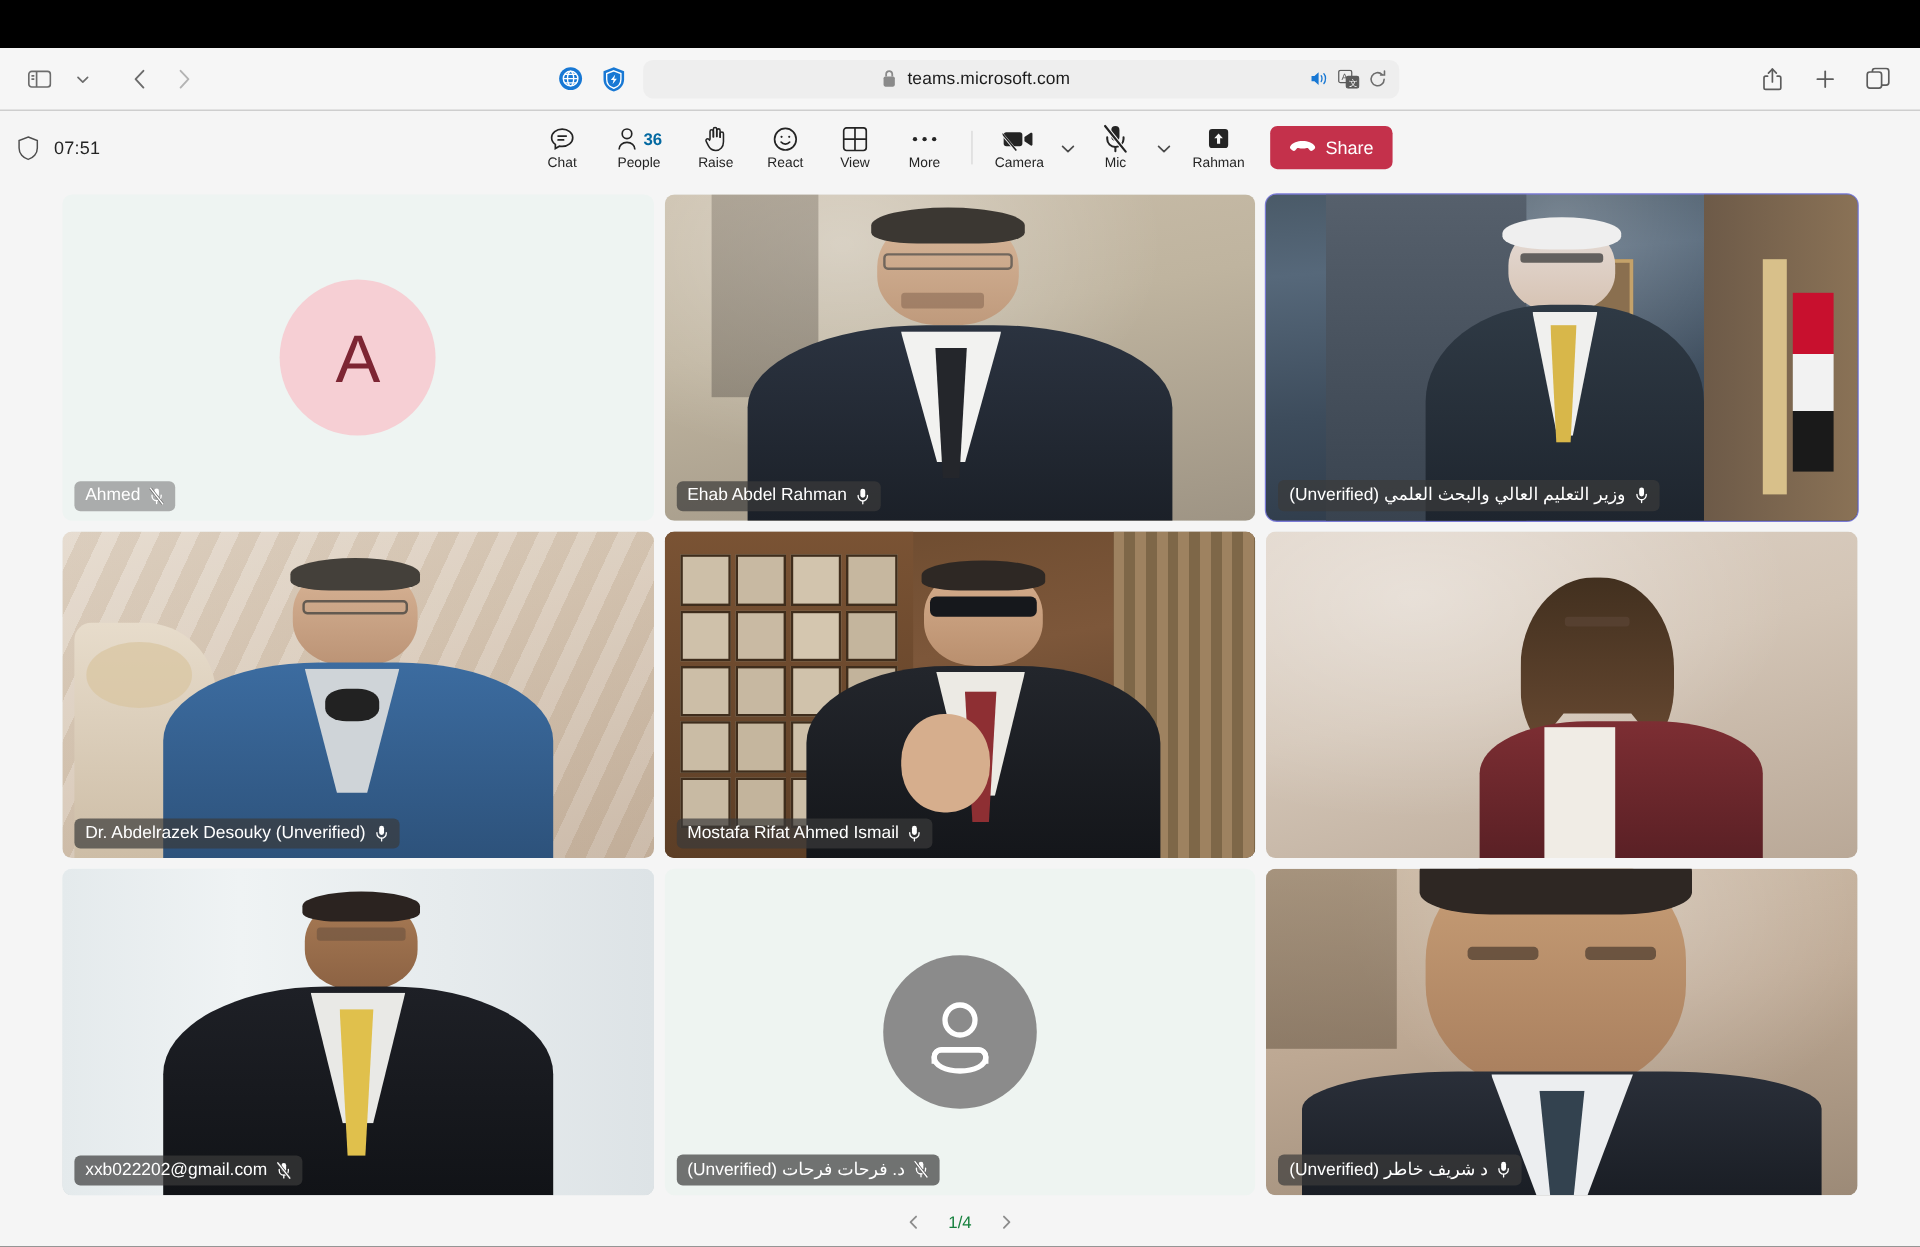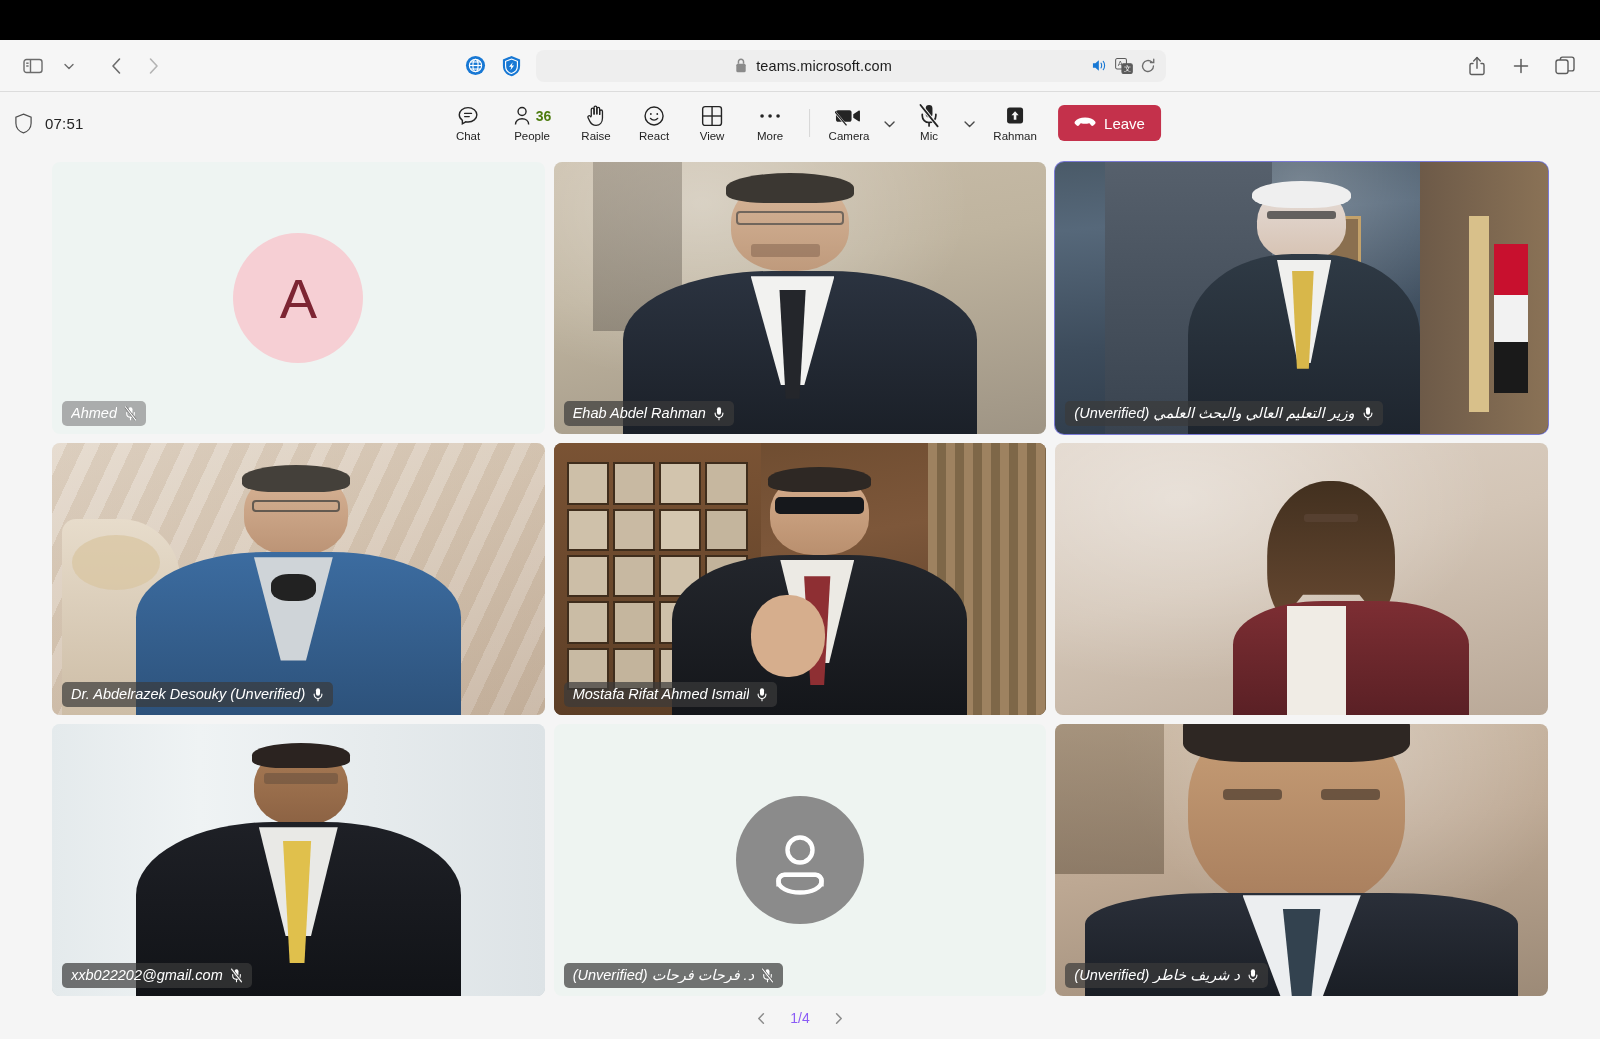--- a/index.html
+++ b/index.html
@@ -70,21 +70,21 @@
   }
   .tb-actions { display: flex; align-items: center; }
   .tb-item {
     width: 58px; height: 50px; display: flex; flex-direction: column;
     align-items: center; justify-content: center; gap: 3px; cursor: pointer;
     border-radius: 6px; position: relative;
   }
   .tb-ico { height: 24px; display: flex; align-items: center; justify-content: center; color: #242424; }
   .tb-lbl { font-size: 11.5px; color: #242424; line-height: 1; }
   .people-ico-wrap { display: flex; align-items: center; gap: 3px; }
-  .people-count { font-size: 14px; font-weight: bold; color: #4d7c0f; }
+  .people-count { font-size: 14px; font-weight: bold; color: #0369a1; }
 
   .tb-sep { width: 1px; height: 28px; background: #d6d6d6; margin: 0 10px; }
 
   .tb-chev {
     width: 22px; height: 44px; display: flex; align-items: center; justify-content: center;
     color: #4a4a4a; cursor: pointer; border-radius: 5px;
   }
 
   .leave-btn {
     margin-left: 14px; height: 36px; padding: 0 16px; background: #c4314b;
@@ -118,21 +118,21 @@
     background: rgba(58,58,58,0.70);
     color: #ffffff;
     padding: 4px 9px 5px 9px;
     border-radius: 5px;
     font-size: 14.5px;
     display: flex; align-items: center; gap: 7px;
     max-width: 92%;
     white-space: nowrap;
   }
   .namebar.light { background: rgba(120,120,120,0.58); }
-  .name-txt { overflow: hidden; text-overflow: ellipsis; font-style: italic; }
+  .name-txt { overflow: hidden; text-overflow: ellipsis; }
   .mic-ico { display: flex; flex-shrink: 0; }
 
   
   .avatar-wrap { position: absolute; inset: 0; display: flex; align-items: center; justify-content: center; }
   .avatar-letter {
     width: 130px; height: 130px; border-radius: 50%;
     background: #f6cfd4; color: #7d2533;
     display: flex; align-items: center; justify-content: center;
     font-size: 56px; font-family: "Liberation Sans", sans-serif;
   }
@@ -144,21 +144,21 @@
 
   
   .pager {
     position: absolute; left: 0; bottom: 8px; width: 1600px;
     display: flex; align-items: center; justify-content: center; gap: 16px;
   }
   .pg-arrow {
     width: 26px; height: 26px; display: flex; align-items: center; justify-content: center;
     color: #8c8c8c; cursor: pointer; border-radius: 4px;
   }
-  .pg-label { font-size: 14px; color: #8b5cf6; }
+  .pg-label { font-size: 14px; color: #15803d; }
 
   
   .scene { position: absolute; inset: 0; }
   .head { position: absolute; border-radius: 48% 48% 44% 44%; }
   .torso { position: absolute; border-radius: 40% 40% 0 0; }
   .shirt { position: absolute; }
 </style>
 </head>
 <body>
 
@@ -404,21 +404,21 @@
             </span>
             <span class="tb-lbl">Rahman</span>
           </div>
 
           <button class="leave-btn">
             <span style="display:flex">
               <svg width="22" height="14" viewBox="0 0 22 14" fill="#ffffff">
                 <path d="M11 1.6C6.6 1.6 2.8 3.2.9 5.6c-.6.8-.5 1.9.2 2.5l1.6 1.4c.7.6 1.7.5 2.3-.2l1.2-1.5c.3-.4.9-.5 1.4-.4 1.1.3 2.2.4 3.4.4s2.3-.1 3.4-.4c.5-.1 1.1 0 1.4.4l1.2 1.5c.6.7 1.6.8 2.3.2l1.6-1.4c.7-.6.8-1.7.2-2.5C19.2 3.2 15.4 1.6 11 1.6z"></path>
               </svg>
             </span>
-            <span>Leave</span>
+            <span>Share</span>
           </button>
         </div>
       </div>
     </div>
 
     <div class="stage">
       <div class="grid">
 
         <div class="tile" style="background:#eef4f2">
           <div class="avatar-wrap">

